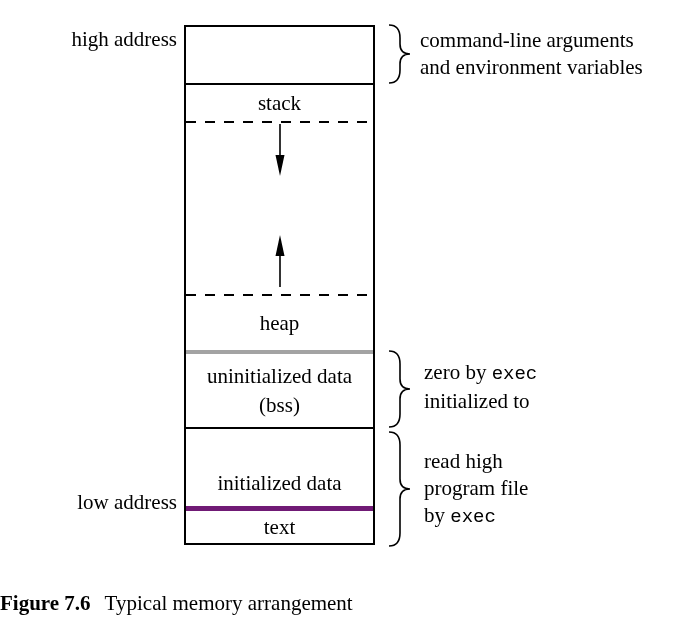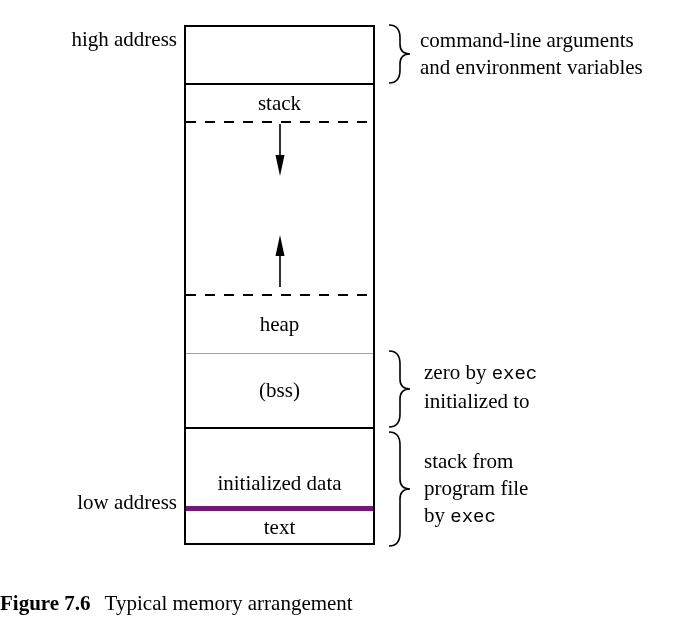--- a/index.html
+++ b/index.html
@@ -34,21 +34,21 @@
     flex: none;
   }
   .sec-args  { height: 58px; border-bottom: 2px solid #000; }
   .sec-stack { height: 36px; }
   .dash-line {
     flex: none;
     height: 2px;
     background: repeating-linear-gradient(to right, #000 0 10px, transparent 10px 19px);
   }
   .sec-free  { height: 171px; position: relative; }
-  .sec-heap  { height: 58px; border-bottom: 1px solid #a3a3a3; }
+  .sec-heap  { height: 58px; border-bottom: 4px solid #a3a3a3; }
   .sec-bss   { height: 75px; border-bottom: 2px solid #000; flex-direction: column; line-height: 1.35; }
   .sec-data  { height: 50px; border-bottom: 5px solid #701a75; margin-top: 32px; }
   .sec-text  { flex: 1; align-items: center; }
   .arrow-down { position: absolute; top: 1px; left: 50%; transform: translateX(-50%); }
   .arrow-up   { position: absolute; bottom: 1px; left: 50%; transform: translateX(-50%); }
   
   .brace { position: absolute; left: 386px; }
   .brace svg path { fill: none; stroke: #000; stroke-width: 1.6; }
   
   .ann { position: absolute; font-size: 21px; line-height: 27px; white-space: nowrap; }
@@ -107,20 +107,21 @@
           <polygon points="7,0 2.5,21 11.5,21" fill="#000"></polygon>
           <line x1="7" y1="19" x2="7" y2="52" stroke="#000" stroke-width="1.6"></line>
         </svg>
       </span>
     </div>
     <div class="dash-line"></div>
     <div class="sec sec-heap">
       <span>heap</span>
     </div>
     <div class="sec sec-bss">
+      <span>uninitialized data</span>
       <span>(bss)</span>
     </div>
     <div class="sec sec-data">
       <span>initialized data</span>
     </div>
     <div class="sec sec-text">
       <span>text</span>
     </div>
   </div>
 
@@ -142,21 +143,21 @@
 
   <div class="ann ann-args">
     <div>command-line arguments</div>
     <div>and environment variables</div>
   </div>
   <div class="ann ann-bss">
     <div><span>zero by </span><span class="mono">exec</span></div>
     <div>initialized to</div>
   </div>
   <div class="ann ann-prog">
-    <div>stack from</div>
+    <div>read high</div>
     <div>program file</div>
     <div><span>by </span><span class="mono">exec</span></div>
   </div>
 
   <div class="caption">
     <span class="fig-label">Figure 7.6</span><span>Typical memory arrangement</span>
   </div>
 
 </div>
 

